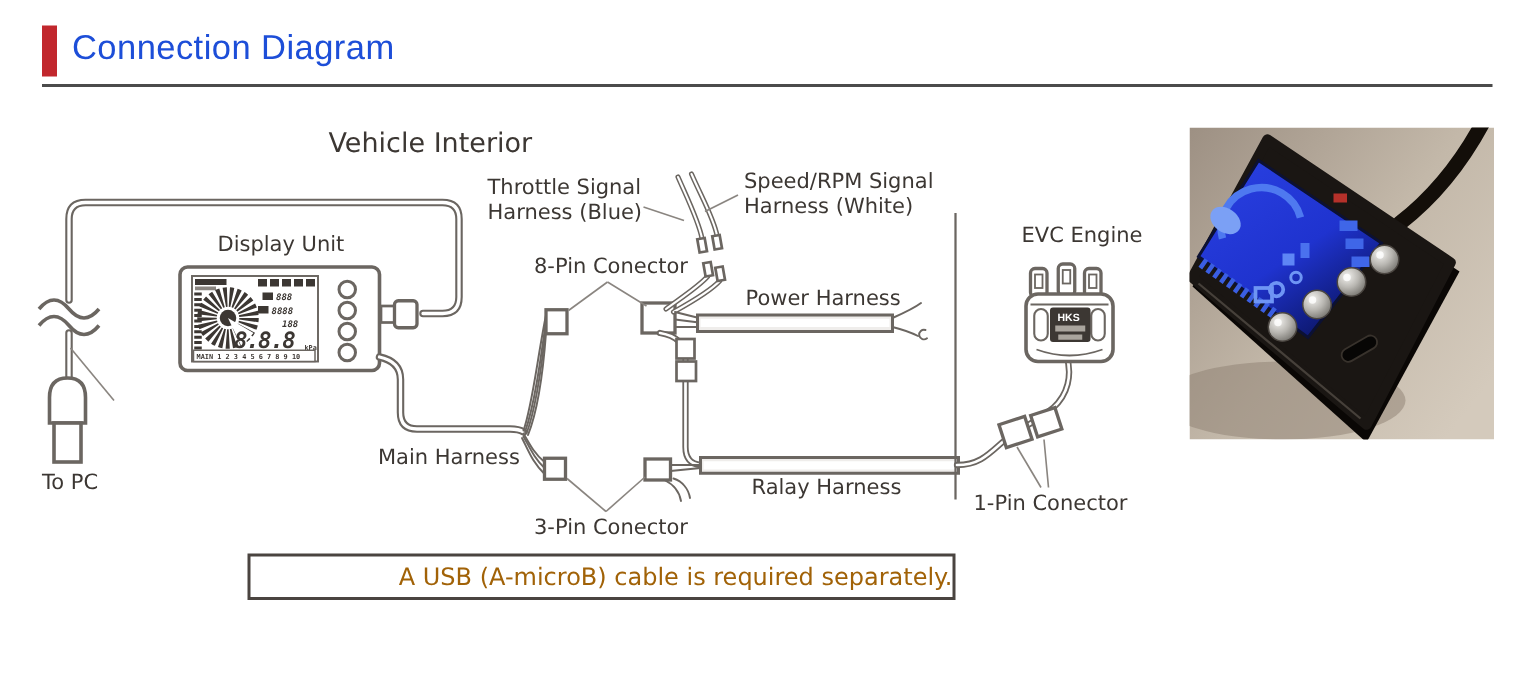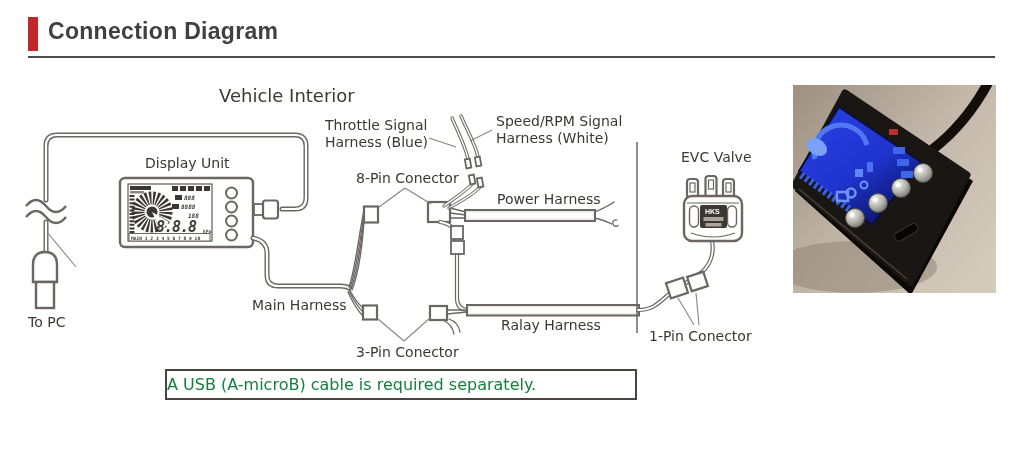--- a/index.html
+++ b/index.html
@@ -1,29 +1,29 @@
 <!DOCTYPE html>
 <html><head>
 <meta charset="utf-8">
 <style>
   html,body{margin:0;padding:0;background:#ffffff;}
   #stage{position:relative;width:1024px;height:460px;background:#ffffff;overflow:hidden;
          font-family:"DejaVu Sans",sans-serif;}
   
   .accent-bar{position:absolute;left:28px;top:17px;width:10px;height:34px;}
   .page-title{position:absolute;left:48px;top:18px;font-family:"Liberation Sans",sans-serif;
-              font-size:23px;font-weight:bold;color:#404040;letter-spacing:0.3px;}
+              font-size:23px;font-weight:normal;color:#1d4ed8;letter-spacing:0.3px;}
   .title-rule{position:absolute;left:28px;top:56px;width:967px;height:2px;background:#4b4b4b;}
   
   .dlabel{position:absolute;color:#3c3733;font-size:14px;line-height:17px;white-space:nowrap;}
   .dlabel.big{font-size:18px;line-height:19px;margin-left:41px;}
   .center{text-align:center;}
   
   .note-box{position:absolute;left:165px;top:369px;width:468px;height:27px;border:2px solid #4a4440;
-            background:#fff;text-align:left;line-height:27px;font-size:16px;color:#15803d;white-space:nowrap;}
+            background:#fff;text-align:right;line-height:27px;font-size:16px;color:#a16207;white-space:nowrap;}
   
   svg{position:absolute;left:0;top:0;}
   .tube-o{stroke:#6b6661;stroke-width:5;fill:none;stroke-linecap:round;stroke-linejoin:round;}
   .tube-i{stroke:#ffffff;stroke-width:2.2;fill:none;stroke-linecap:round;stroke-linejoin:round;}
   .tube2-o{stroke:#6b6661;stroke-width:4.2;fill:none;stroke-linecap:round;stroke-linejoin:round;}
   .tube2-i{stroke:#ffffff;stroke-width:1.8;fill:none;stroke-linecap:round;stroke-linejoin:round;}
   .tube3-o{stroke:#6b6661;stroke-width:3.4;fill:none;stroke-linecap:round;}
   .tube3-i{stroke:#ffffff;stroke-width:1.4;fill:none;stroke-linecap:round;}
   .wire{stroke:#6b6661;stroke-width:1.3;fill:none;stroke-linecap:round;}
   .leader{stroke:#8a8580;stroke-width:1.1;fill:none;}
@@ -209,21 +209,21 @@
   <div class="dlabel" style="left:496px;top:113px">
     <span style="display:block">Speed/RPM Signal</span>
     <span style="display:block">Harness (White)</span>
   </div>
   <div class="dlabel" style="left:325px;top:117px">
     <span style="display:block">Throttle Signal</span>
     <span style="display:block">Harness (Blue)</span>
   </div>
   <div class="dlabel" style="left:356px;top:170px">8-Pin Conector</div>
   <div class="dlabel" style="left:497px;top:191px">Power Harness</div>
-  <div class="dlabel" style="left:681px;top:149px">EVC Valve</div>
+  <div class="dlabel" style="left:681px;top:149px">EVC Engine</div>
   <div class="dlabel" style="left:28px;top:314px">To PC</div>
   <div class="dlabel" style="left:252px;top:297px">Main Harness</div>
   <div class="dlabel" style="left:501px;top:317px">Ralay Harness</div>
   <div class="dlabel" style="left:356px;top:344px">3-Pin Conector</div>
   <div class="dlabel" style="left:649px;top:328px">1-Pin Conector</div>
 
   <div class="note-box">A USB (A-microB) cable is required separately.</div>
 
   <div id="photo">
     <svg width="203" height="208" viewBox="0 0 203 208" style="position:static">

